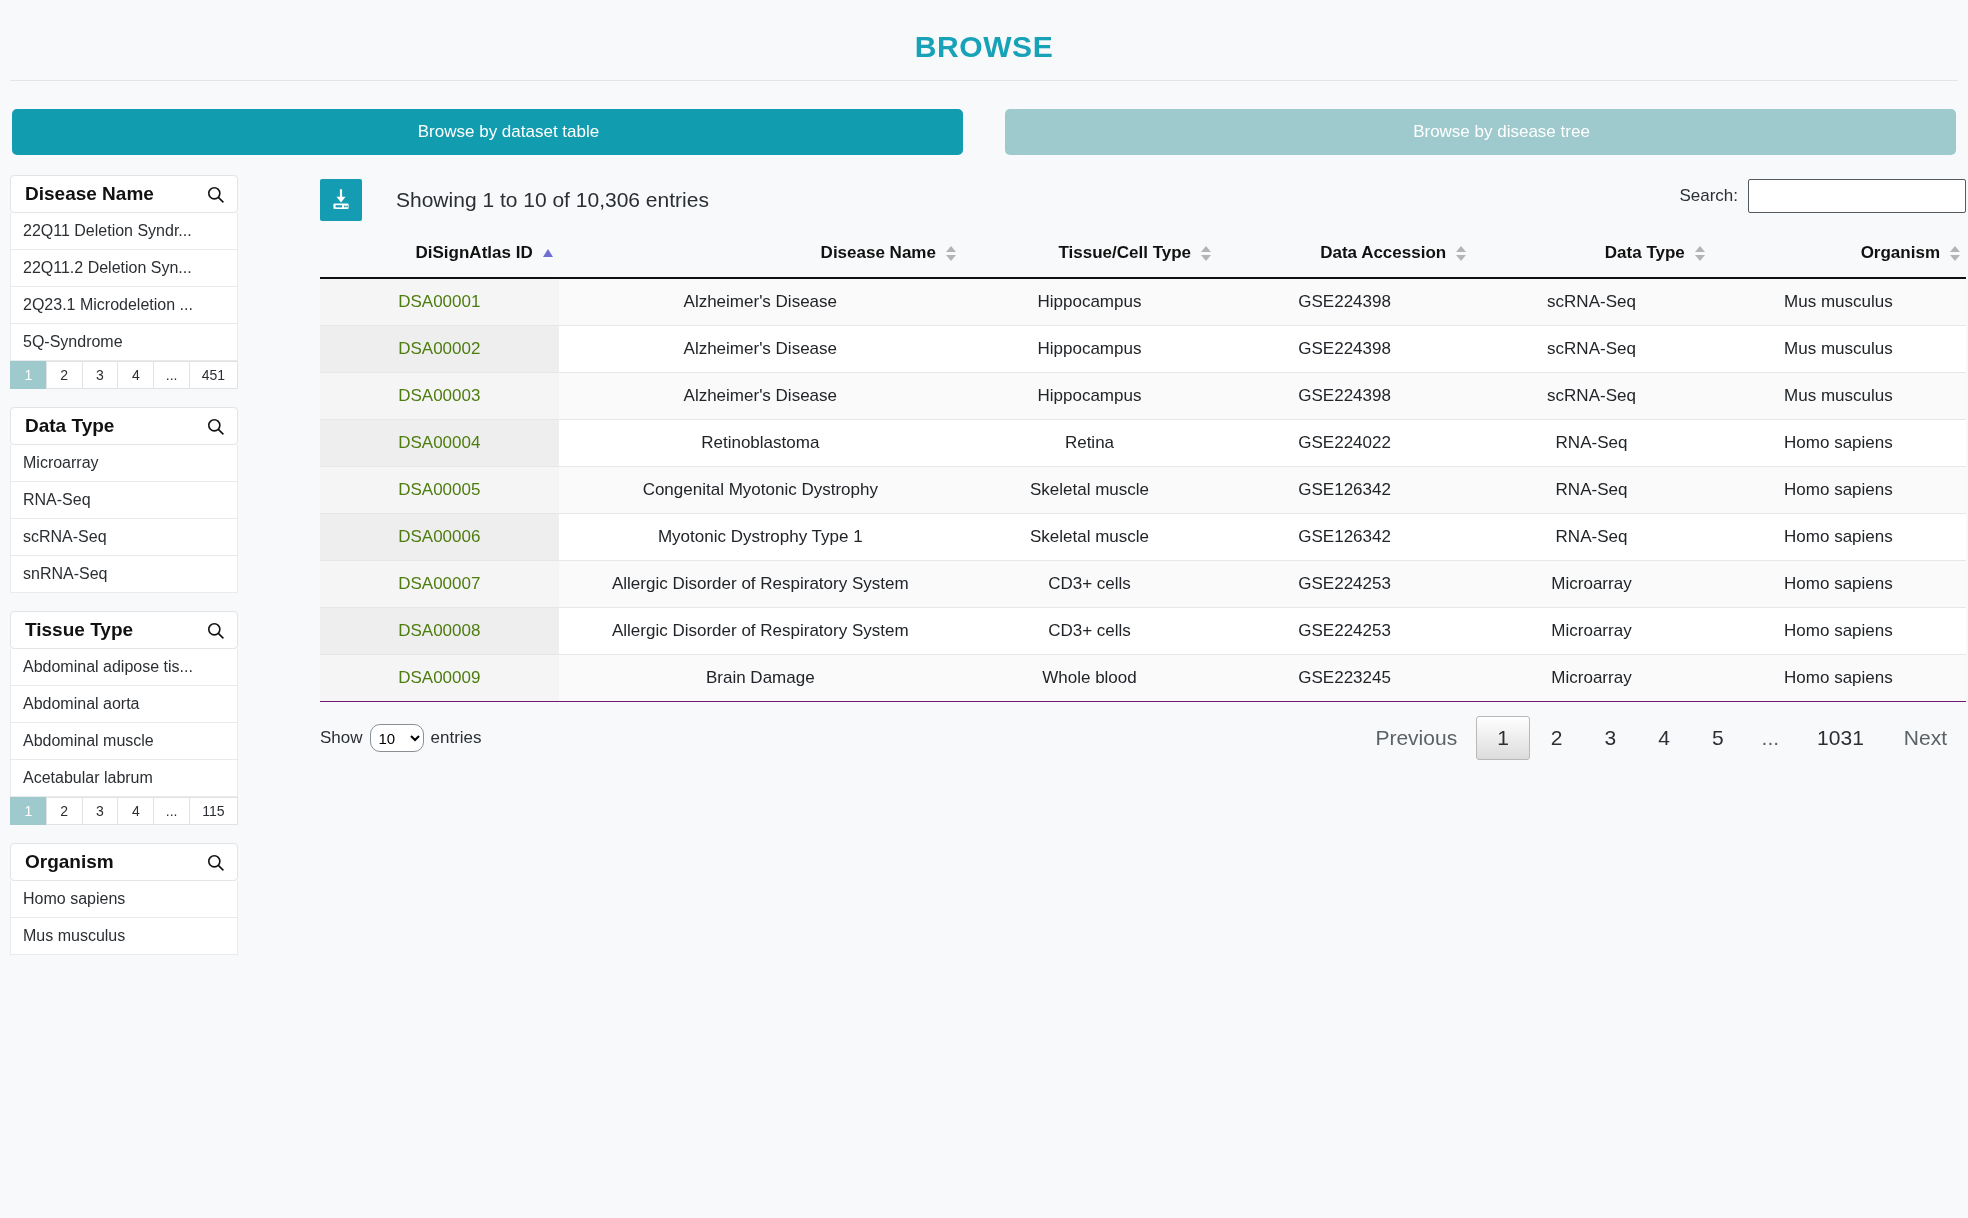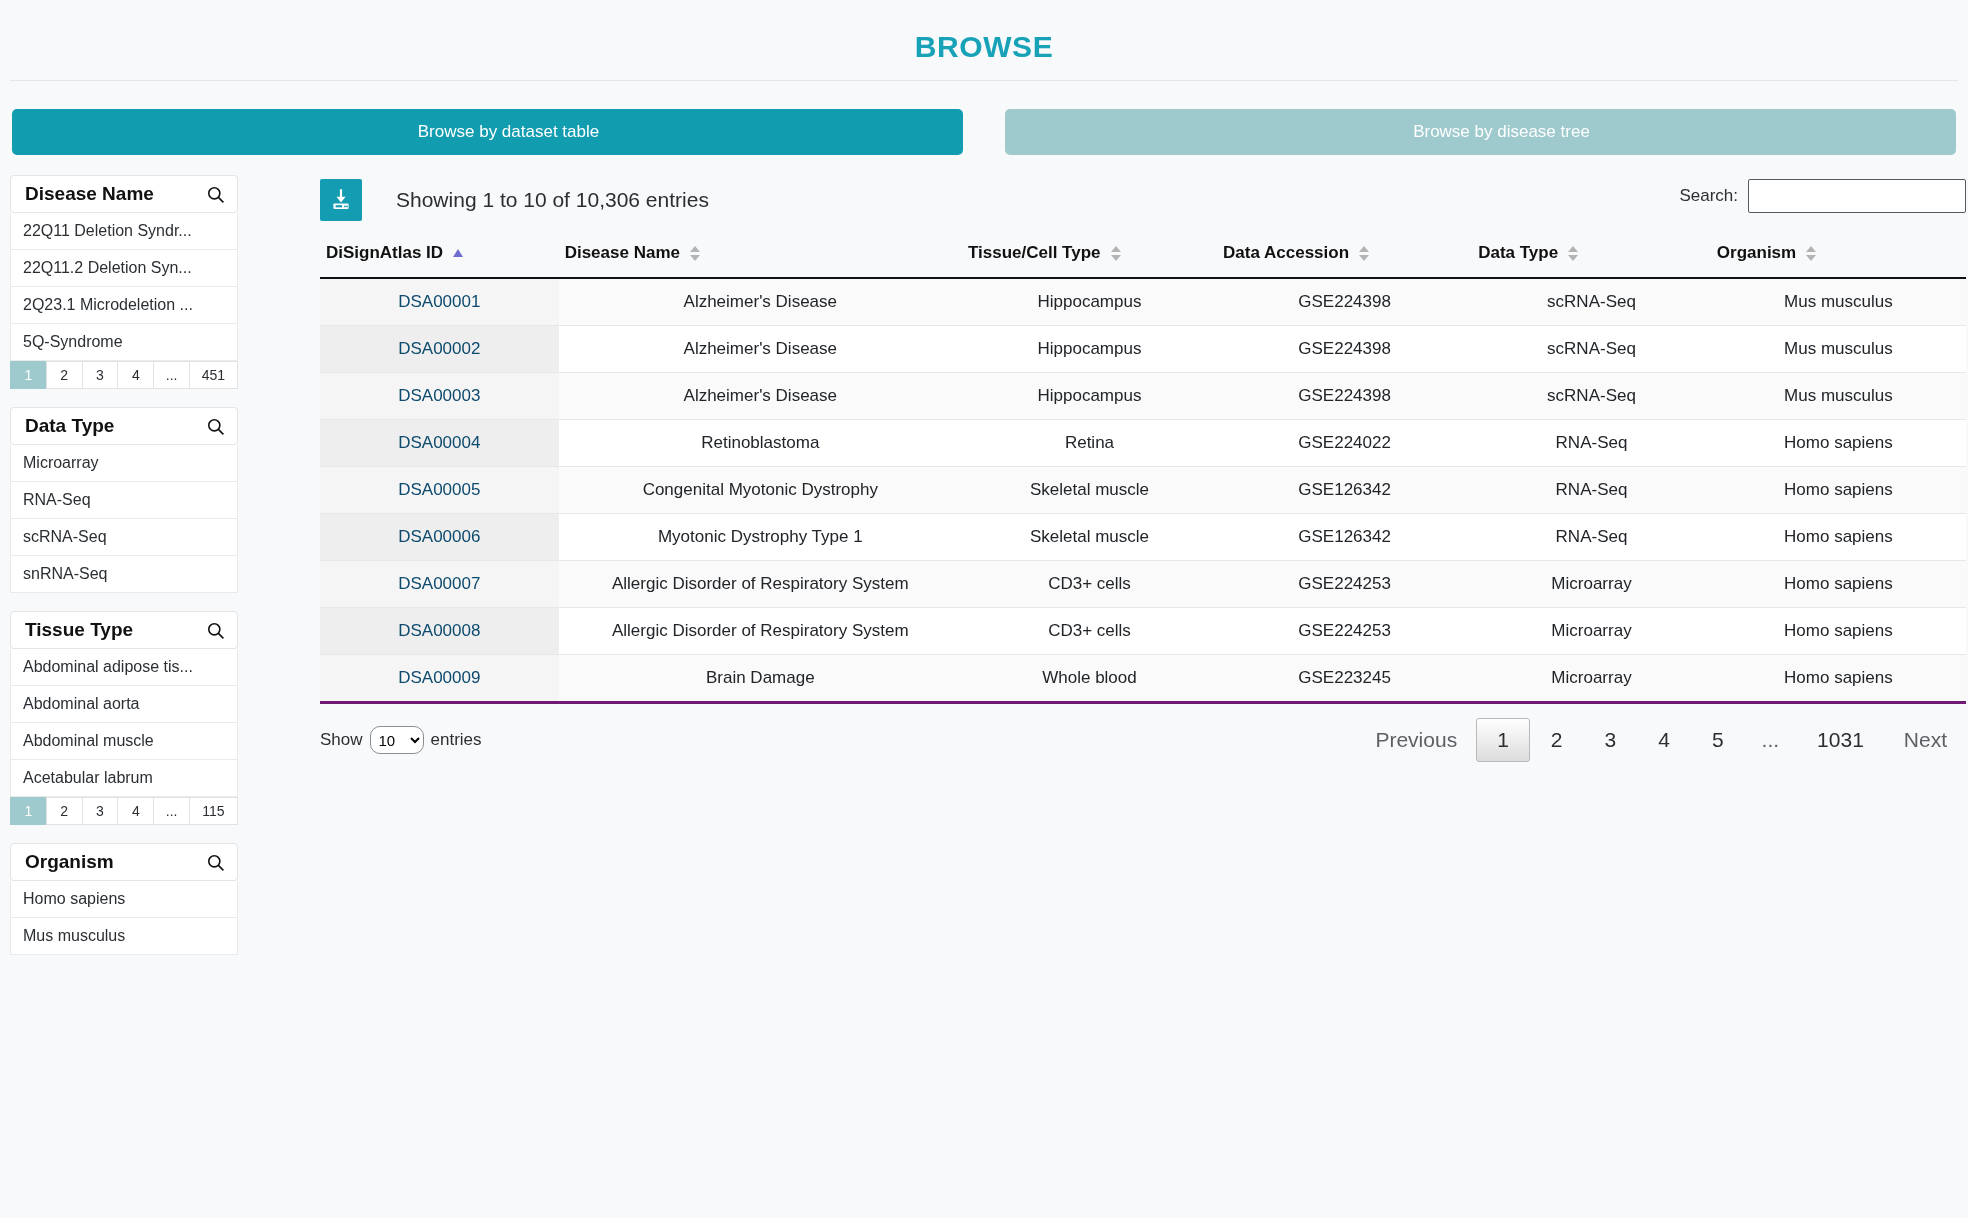--- a/index.html
+++ b/index.html
@@ -184,21 +184,21 @@
     border-collapse: collapse;
     table-layout: fixed;
     margin-top: 6px;
   }
   table.dt thead th {
     font-size: 17px;
     font-weight: bold;
     color: #111;
     padding: 12px 6px 14px 6px;
     border-bottom: 2px solid #111;
-    text-align: left;
+    text-align: right;
     position: relative;
     cursor: pointer;
     white-space: nowrap;
   }
   .th-inner {
     display: inline-flex;
     align-items: center;
     gap: 10px;
   }
   .sort-both {
@@ -222,32 +222,32 @@
     color: #212529;
     text-align: center;
     padding: 13px 6px;
     border-bottom: 1px solid #e6e7e9;
   }
   table.dt tbody tr.odd  { background: #ffffff; }
   table.dt tbody tr.even { background: #fafafa; }
   table.dt tbody tr.odd  td.col-sorted { background: #eeeeee; }
   table.dt tbody tr.even td.col-sorted { background: #f5f5f5; }
   td.id-cell a {
-    color: #0c4a6e;
+    color: #4d7c0f;
     text-decoration: none;
     cursor: pointer;
   }
 
   
   .table-bottom {
     display: flex;
     align-items: center;
     justify-content: space-between;
     padding-top: 14px;
-    border-top: 3px solid #701a75;
+    border-top: 1px solid #701a75;
     margin-top: -1px;
   }
   .length-wrap {
     font-size: 17px;
     color: #2b2f33;
     display: flex;
     align-items: center;
     gap: 7px;
   }
   .length-wrap select {

